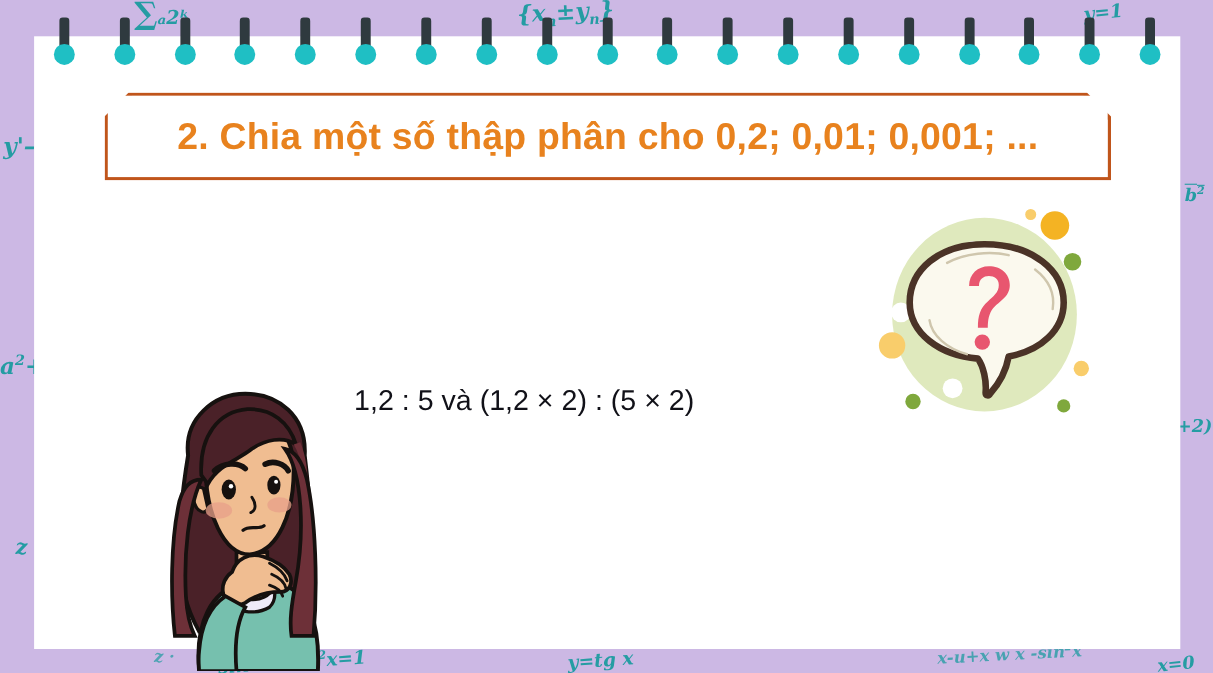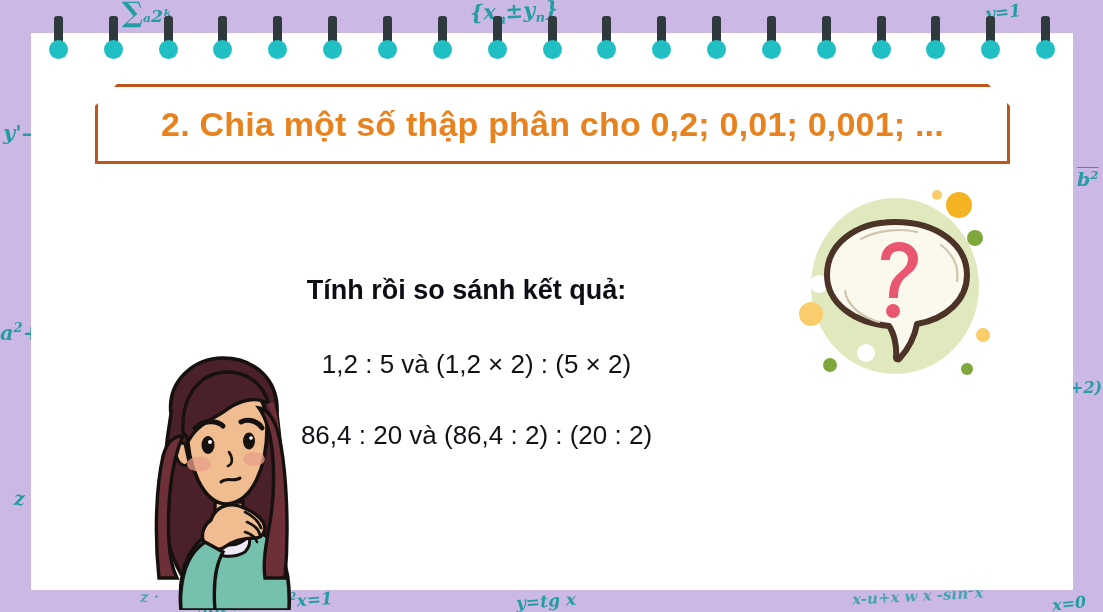--- a/index.html
+++ b/index.html
@@ -159,21 +159,21 @@
 </head>
 <body>
 
 <div id="slide">
 
   <div class="doodle-layer">
     <div class="doodle" style="left:122px; top:-4px; font-size:28px;">∑<span style="font-size:.7em;">ₐ</span><span style="font-size:.62em;">2ᵏ</span></div>
     <div class="doodle" style="left:470px; top:-2px; font-size:21px; transform:rotate(-3deg);">{x<sub>n</sub>±y<sub>n</sub>}</div>
     <div class="doodle" style="left:985px; top:2px; font-size:17px; transform:rotate(-6deg);">y=1</div>
     <div class="doodle" style="left:3px; top:120px; font-size:21px;">y'–</div>
-    <div class="doodle" style="left:1077px; top:168px; font-size:19px;"><span style="text-decoration:overline;">b<sup>2</sup></span></div>
+    <div class="doodle" style="left:1077px; top:168px; font-size:16px;"><span style="text-decoration:overline;">b<sup>2</sup></span></div>
     <div class="doodle" style="left:0px; top:320px; font-size:21px;">a<sup>2</sup>+</div>
     <div class="doodle" style="left:1070px; top:378px; font-size:16px;">+2)</div>
     <div class="doodle" style="left:14px; top:487px; font-size:19px;">z</div>
     <div class="doodle" style="left:198px; top:592px; font-size:17px; transform:rotate(-4deg);">sin<sup>2</sup>x+cos<sup>2</sup>x=1</div>
     <div class="doodle" style="left:516px; top:591px; font-size:17px; transform:rotate(-4deg);">y=tg x</div>
     <div class="doodle" style="left:852px; top:586px; font-size:15px; transform:rotate(-3deg); opacity:.75;">x-u+x w x -sin<sup>2</sup>x</div>
     <div class="doodle" style="left:1052px; top:594px; font-size:16px; transform:rotate(-6deg);">x=0</div>
     <div class="doodle" style="left:140px; top:588px; font-size:15px; opacity:.7;">z ·</div>
   </div>
 
@@ -219,29 +219,23 @@
       <div class="ring-base" style="left: 955.237px; background: rgb(31, 191, 196);"></div>
       <div class="ring" style="left: 1010.08px; background: rgb(47, 58, 63);"></div>
       <div class="ring-base" style="left: 1010.08px; background: rgb(31, 191, 196);"></div>
     </div>
 
   <div id="title-box"></div>
   <div id="title-box-inner">
     <div id="title-text">2. Chia một số thập phân cho 0,2; 0,01; 0,001; ...</div>
   </div>
 
-  <div id="prompt">
-    <span>Tính rồi so sánh kết quả:</span>
-  </div>
 
   <div class="eq" id="eq1">
     <span>1,2 : 5 và (1,2 × 2) : (5 × 2)</span>
-  </div>
-  <div class="eq" id="eq2">
-    <span>86,4 : 20 và (86,4 : 2) : (20 : 2)</span>
   </div>
 
   <div id="bubble-art">
     <svg viewBox="0 0 205 205" width="205" height="205">
       <ellipse cx="106" cy="103" rx="84" ry="88" fill="#dfe9bd"></ellipse>
       <circle cx="170" cy="22" r="13" fill="#f4b323"></circle>
       <circle cx="148" cy="12" r="5" fill="#f9cd6b"></circle>
       <circle cx="186" cy="55" r="8" fill="#7fa83c"></circle>
       <circle cx="194" cy="152" r="7" fill="#f9cd6b"></circle>
       <circle cx="178" cy="186" r="6" fill="#7fa83c"></circle>

